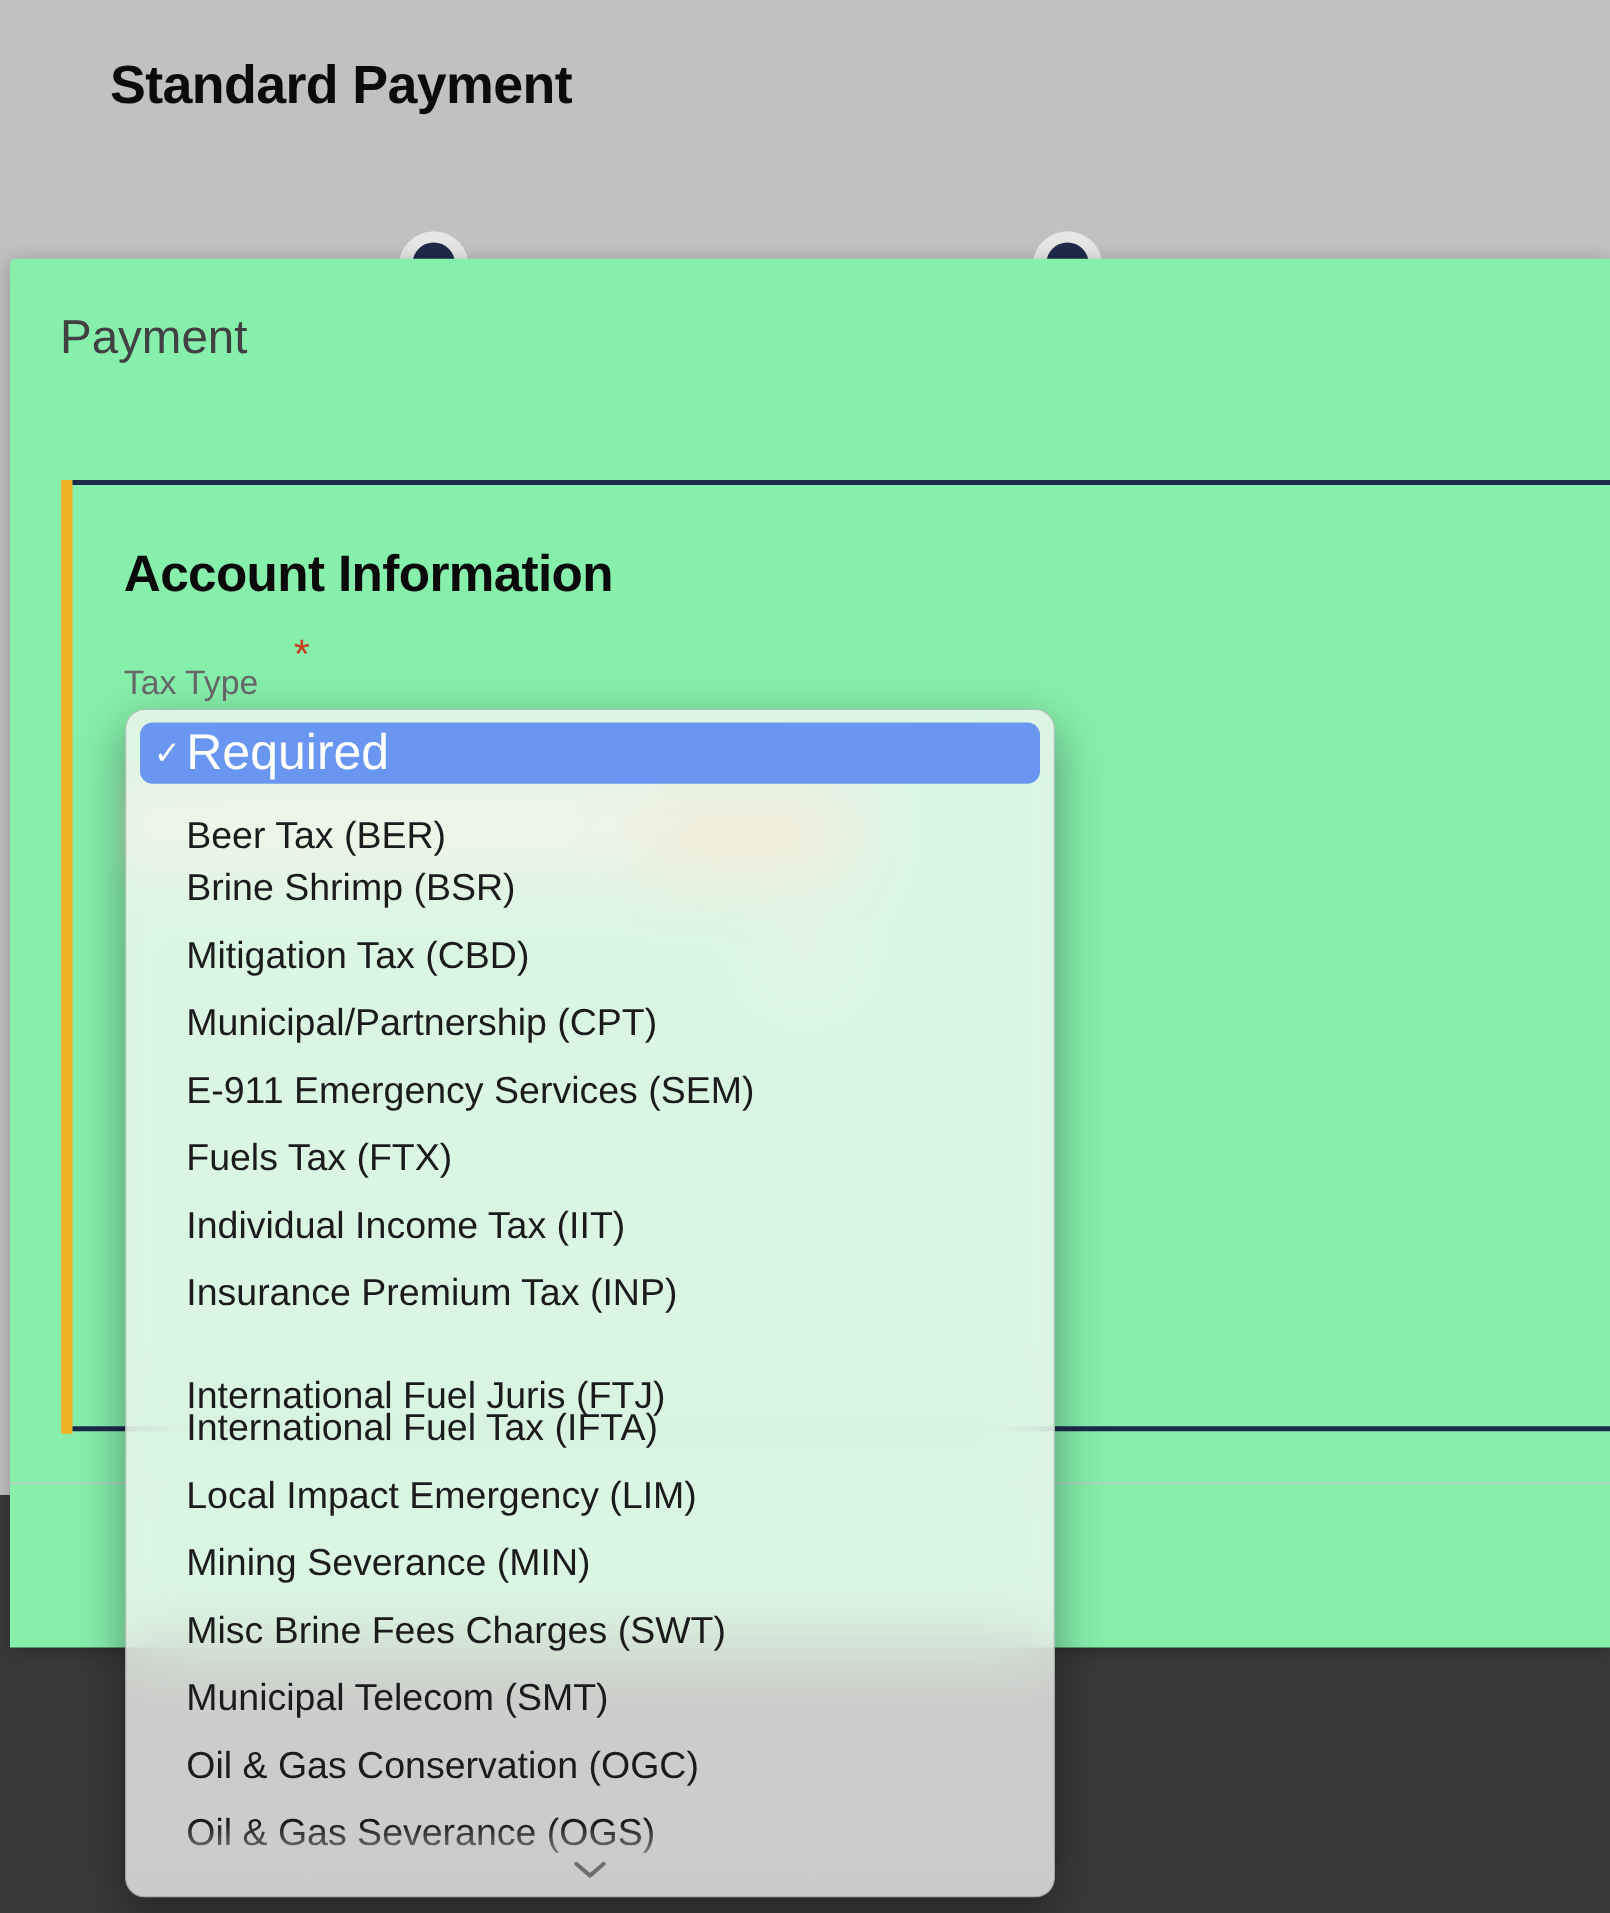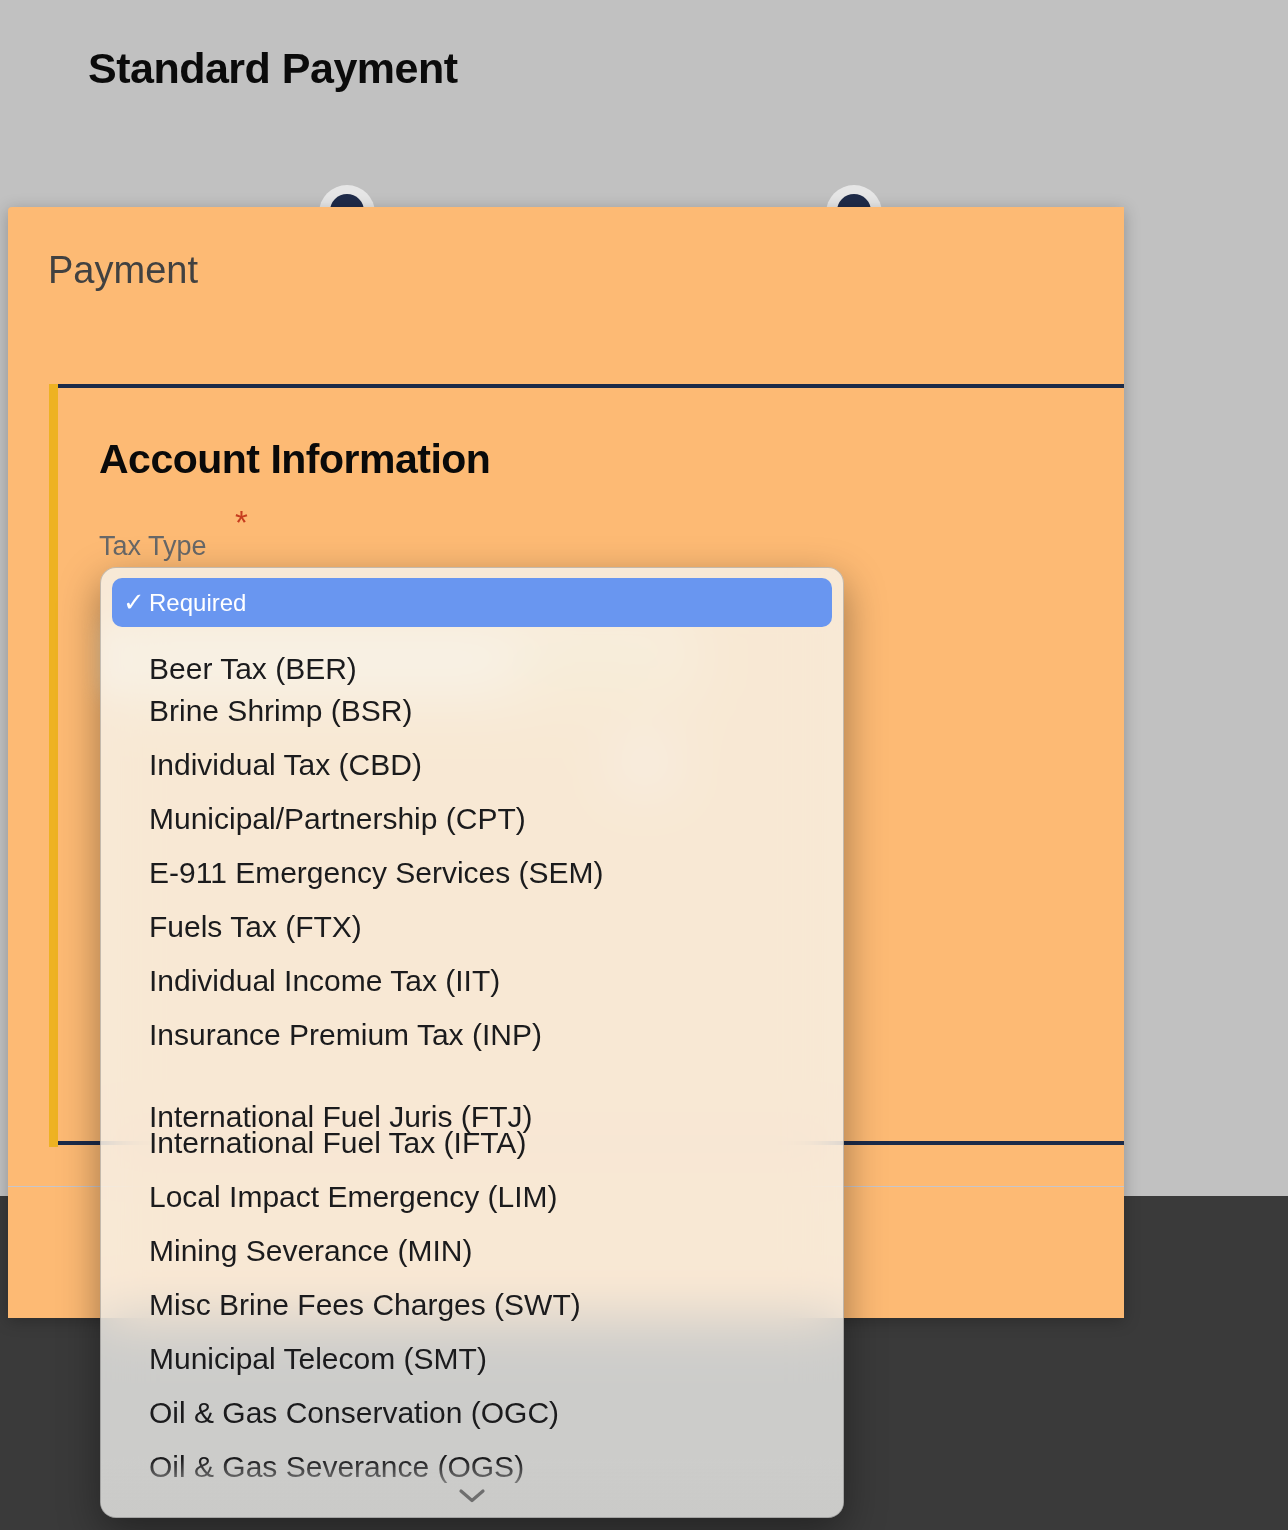--- a/index.html
+++ b/index.html
@@ -21,22 +21,22 @@
     background:#1f2b49; top:194px; z-index:1; }
   .halo-1 { left:319px; } .dot-1 { left:330px; }
   .halo-2 { left:826px; } .dot-2 { left:837px; }
   
   .site-footer {
     position:absolute; left:0; top:1196px; width:1288px; height:334px;
     background:#3a3a3a; z-index:1;
   }
   
   .card {
-    position:absolute; left:8px; top:207px; width:1116px; height:1111px;
-    background:#fdba74; border-radius:4px 0 0 0;
+    position:absolute; left:8px; top:207px; width:1280px; height:1111px;
+    background:#86efac; border-radius:4px 0 0 0;
     box-shadow:0 3px 16px rgba(0,0,0,.25); z-index:2;text-align:center;
   }
   .modal-title {
     position:absolute; left:40px; top:42px;
     font-size:38px; font-weight:400; color:#414141;
   }
   
   .section {
     position:absolute; left:50px; right:0; top:177px; height:761px;
     border-top:4px solid #1c2b49; border-bottom:4px solid #1c2b49;
@@ -82,21 +82,21 @@
   }
   .popup ul { position:absolute; inset:0; list-style:none; }
   .option-selected {
     position:absolute; left:11px; right:11px; top:10px; height:49px;
     background:#6996f0; border-radius:10px;
     display:flex; align-items:center; cursor:pointer;
   }
   .option-selected .check {
     width:37px; padding-left:11px; font-size:26px; color:#fff;
   }
-  .option-selected .lbl { font-size:24px; color:#ffffff; }
+  .option-selected .lbl { font-size:40px; color:#ffffff; }
   li.option {
     position:absolute; left:11px; right:11px; height:49px;
     display:flex; align-items:center; padding-left:37px;
     font-size:30px; color:#1b1b1d; cursor:pointer; white-space:nowrap;
   }
   .popup-fade {
     position:absolute; left:0; right:0; bottom:0; height:58px;
     background:linear-gradient(to bottom, rgba(231,231,229,0), rgba(203,203,201,.95) 72%);
     pointer-events:none;
   }
@@ -139,21 +139,21 @@
 </div>
 
 <div class="popup">
   <div class="option-selected">
     <span class="check">✓</span>
     <span class="lbl">Required</span>
   </div>
   <ul>
       <li class="option" style="top: 76px;">Beer Tax (BER)</li>
       <li class="option" style="top: 118px;">Brine Shrimp (BSR)</li>
-      <li class="option" style="top: 172px;">Individual Tax (CBD)</li>
+      <li class="option" style="top: 172px;">Mitigation Tax (CBD)</li>
       <li class="option" style="top: 226px;">Municipal/Partnership (CPT)</li>
       <li class="option" style="top: 280px;">E-911 Emergency Services (SEM)</li>
       <li class="option" style="top: 334px;">Fuels Tax (FTX)</li>
       <li class="option" style="top: 388px;">Individual Income Tax (IIT)</li>
       <li class="option" style="top: 442px;">Insurance Premium Tax (INP)</li>
       <li class="option" style="top: 524px;">International Fuel Juris (FTJ)</li>
       <li class="option" style="top: 550px;">International Fuel Tax (IFTA)</li>
       <li class="option" style="top: 604px;">Local Impact Emergency (LIM)</li>
       <li class="option" style="top: 658px;">Mining Severance (MIN)</li>
       <li class="option" style="top: 712px;">Misc Brine Fees Charges (SWT)</li>

